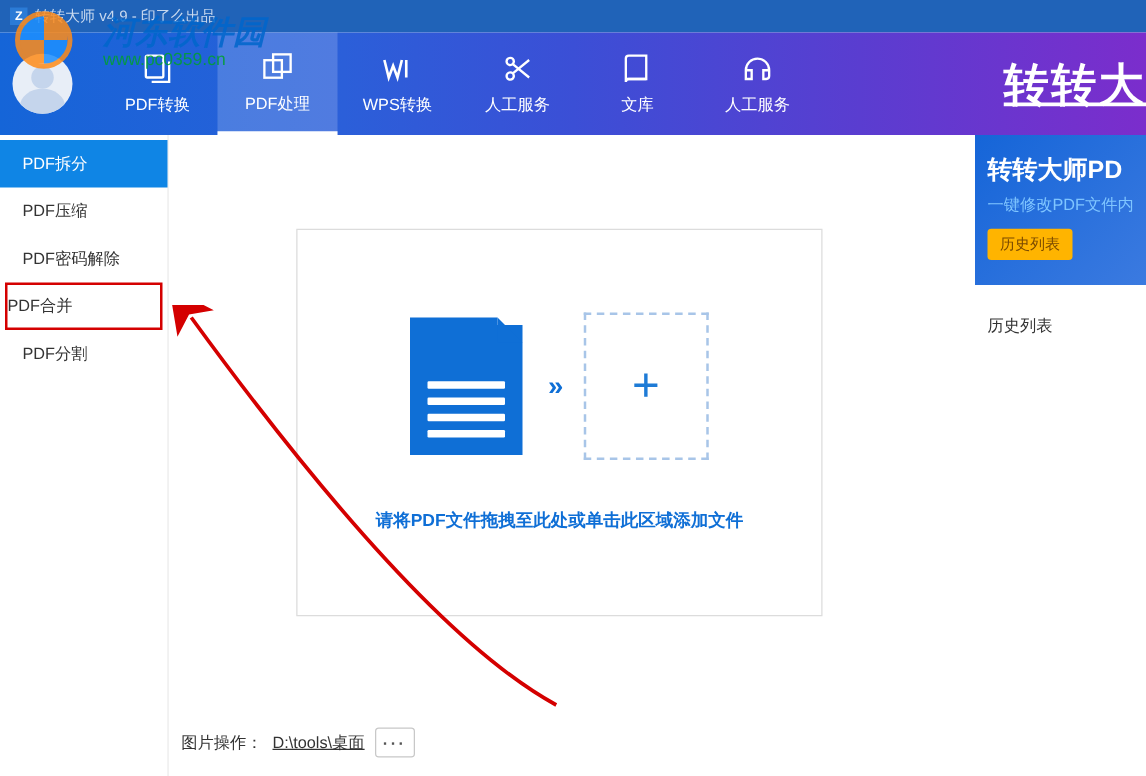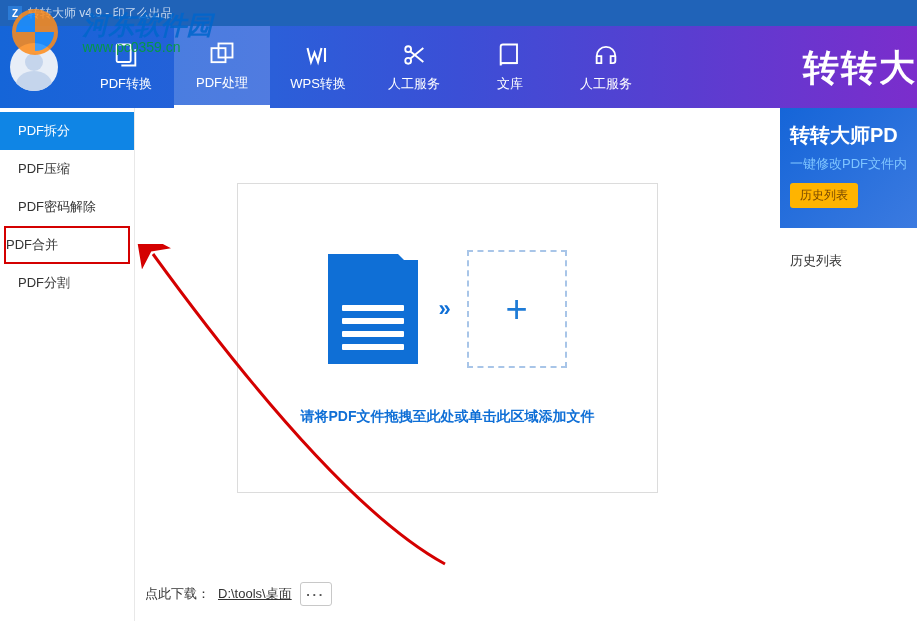--- a/index.html
+++ b/index.html
@@ -11,21 +11,21 @@
     .topnav { height: 82px; background: linear-gradient(90deg, #1565d8 0%, #2b5fd9 30%, #3b4fd6 50%, #5a3dd0 75%, #7b2dcc 100%); display: flex; align-items: center; padding-left: 10px; position: relative; }
     .avatar { width: 48px; height: 48px; border-radius: 50%; background: #e8eef7; margin-right: 20px; position: relative; overflow: hidden; }
     .avatar::before { content:""; position:absolute; top:10px; left:50%; transform:translateX(-50%); width:18px; height:18px; border-radius:50%; background:#c5d5ec;}
     .avatar::after { content:""; position:absolute; bottom:-8px; left:50%; transform:translateX(-50%); width:36px; height:28px; border-radius:50% 50% 0 0; background:#c5d5ec;}
     
     .navitem { width: 96px; height: 82px; display: flex; flex-direction: column; align-items: center; justify-content: center; color: #fff; font-size: 13px; cursor: pointer; }
     .navitem.active { background: rgba(255,255,255,0.18); border-bottom: 3px solid #fff; }
     .navitem svg { width: 28px; height: 28px; margin-bottom: 6px; }
     .navitem .label { }
     
-    .brand-text { position: absolute; right: 0; top: 18px; color: #fff; font-size: 36px; font-weight: bold; letter-spacing: 2px; }
+    .brand-text { position: absolute; right: 0; top: 18px; color: #fff; font-size: 36px; font-weight: bold; letter-spacing: 2px; text-decoration: underline; }
     
     .watermark1 { position: absolute; top: 8px; left: 12px; z-index: 50; pointer-events: none; opacity: 0.85; }
     .watermark1 .logo { width: 46px; height: 46px; border-radius: 50%; border: 4px solid #ff8c1a; background: conic-gradient(#ff8c1a 0deg 90deg, #1e90ff 90deg 180deg, #ff8c1a 180deg 270deg, #1e90ff 270deg 360deg); display:inline-block; vertical-align:middle;}
     .watermark1 .wtext { display:inline-block; vertical-align:middle; margin-left:20px;}
     .watermark1 .wtext .cn { color:#0066cc; font-size:26px; font-weight:bold; font-style:italic;}
     .watermark1 .wtext .url { color:#00a030; font-size:14px; display:block; margin-top:-4px;}
     
     .body-area { display: flex; height: 513px; border-radius: 11px; }
     
     .sidebar { width: 135px; background: #fff; border-right: 1px solid #e8e8e8; padding-top: 4px; }
@@ -177,21 +177,21 @@
     <svg class="arrow-annotation" viewBox="0 0 320 325">
       <defs>
           <marker id="ah" markerWidth="12" markerHeight="12" refX="2" refY="6" orient="auto">
             <path d="M0,0 L12,6 L0,12 L3,6 Z" fill="#d40000"></path>
           </marker>
         </defs>
       <path d="M 310 320 Q 200 260, 18 10" stroke="#d40000" stroke-width="3" fill="none" marker-end="url(#ah)"></path>
     </svg>
 
     <div class="save-row">
-      <span>点此下载：</span>
+      <span>图片操作：</span>
       <span class="path">D:\tools\桌面</span>
       <span class="more-btn">···</span>
     </div>
   </div>
 
   <div class="rightpanel">
     <div class="promo">
       <div class="p-title">转转大师PD</div>
       <div class="p-sub">一键修改PDF文件内</div>
       <button class="dl-btn">历史列表</button>

